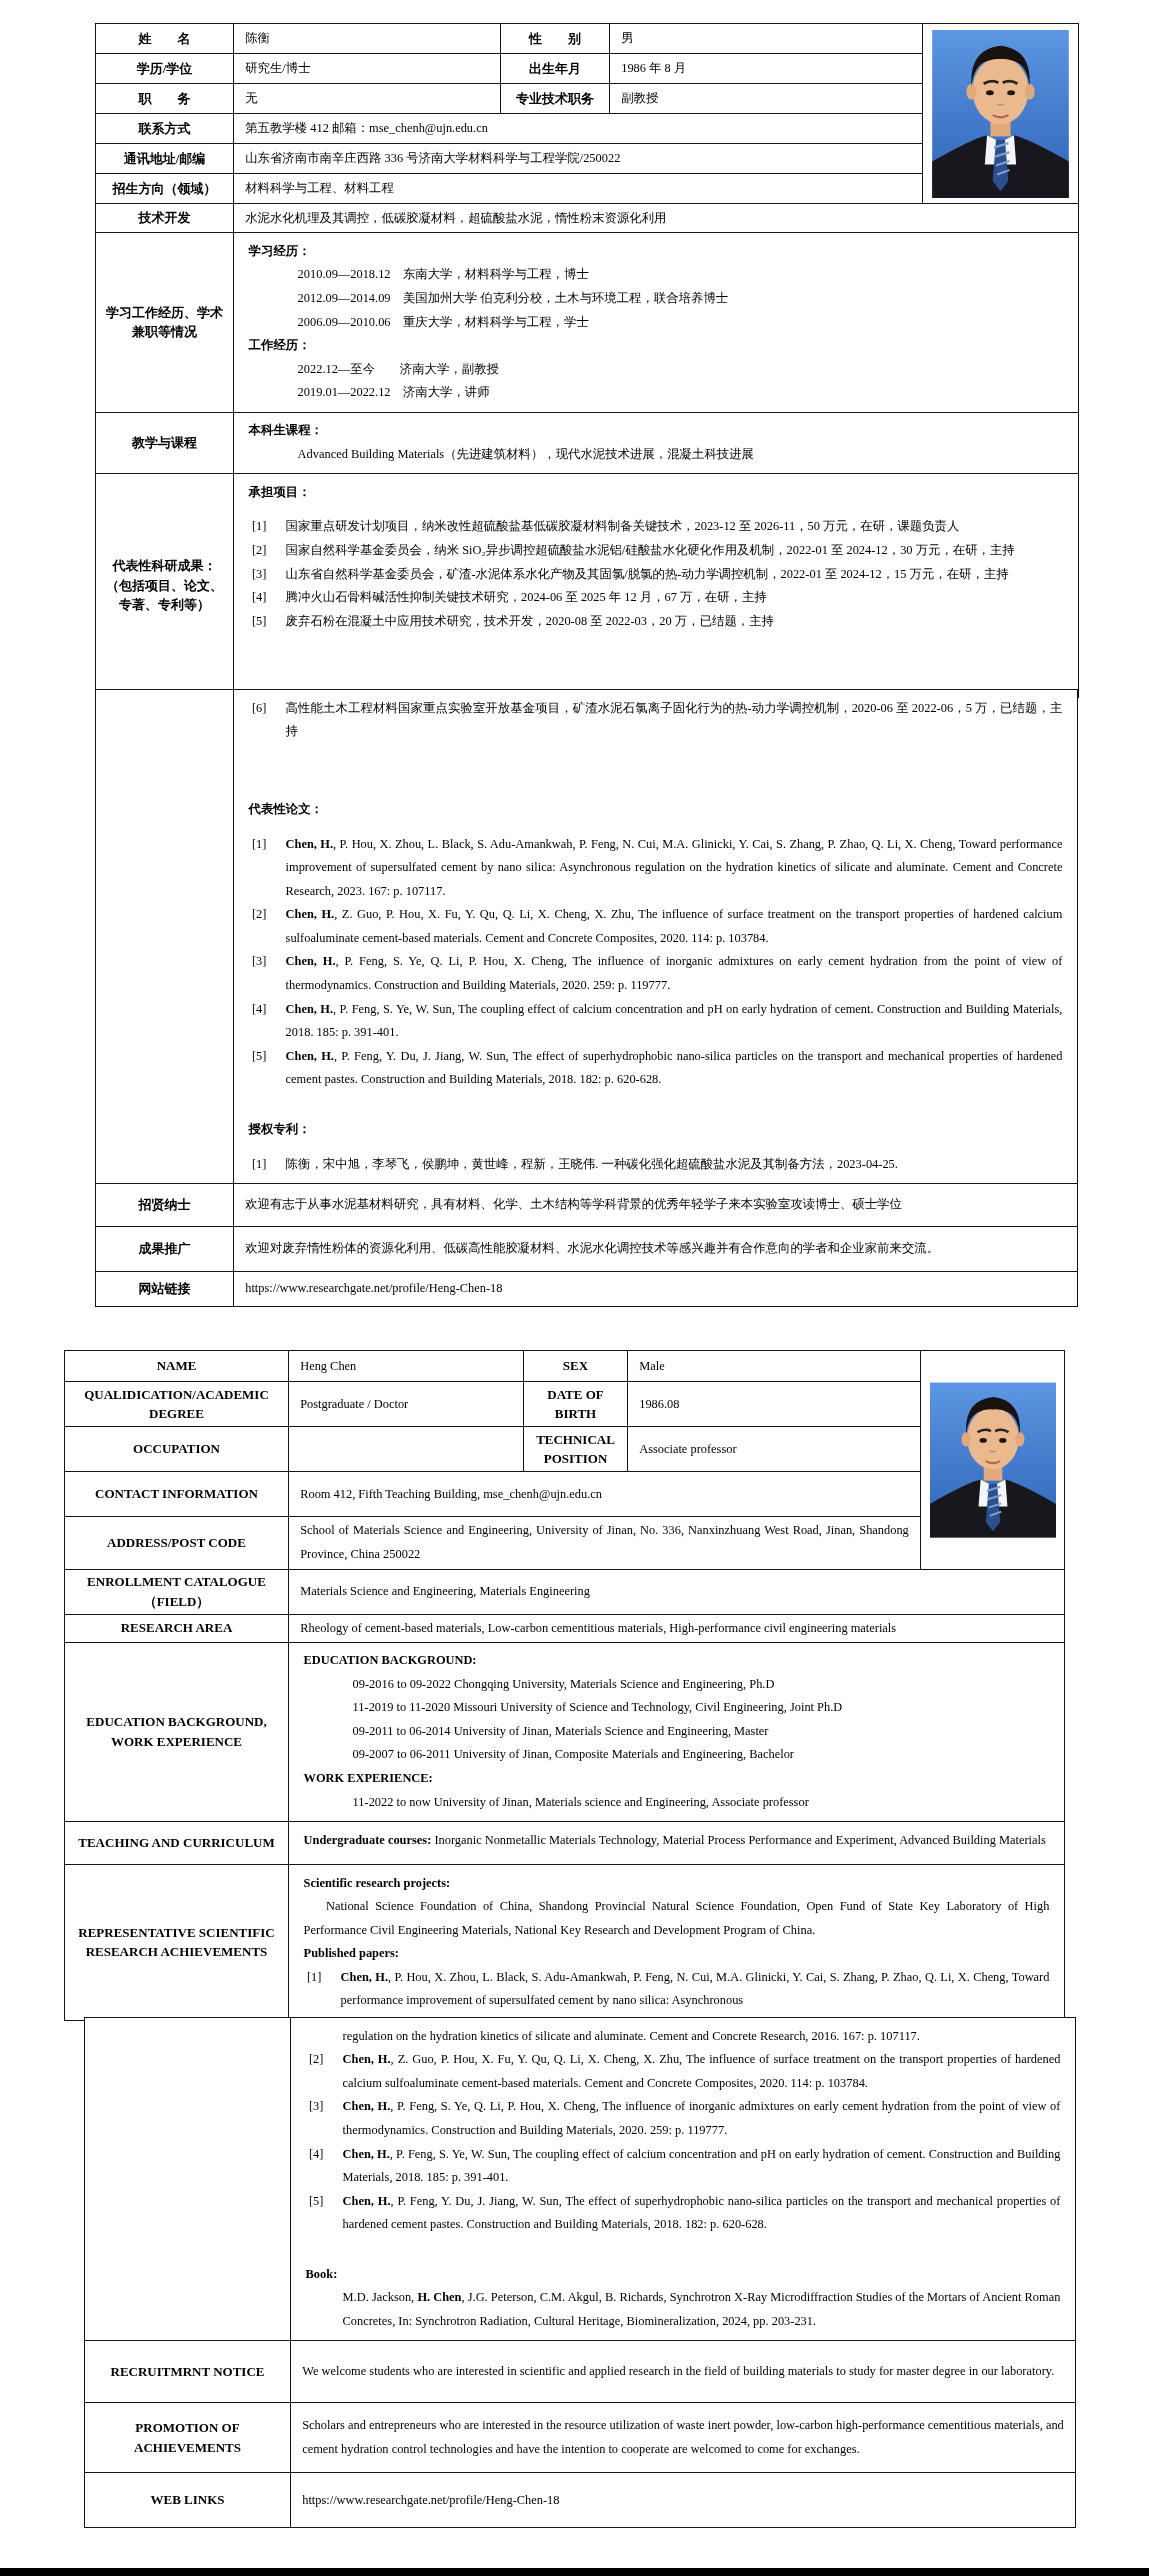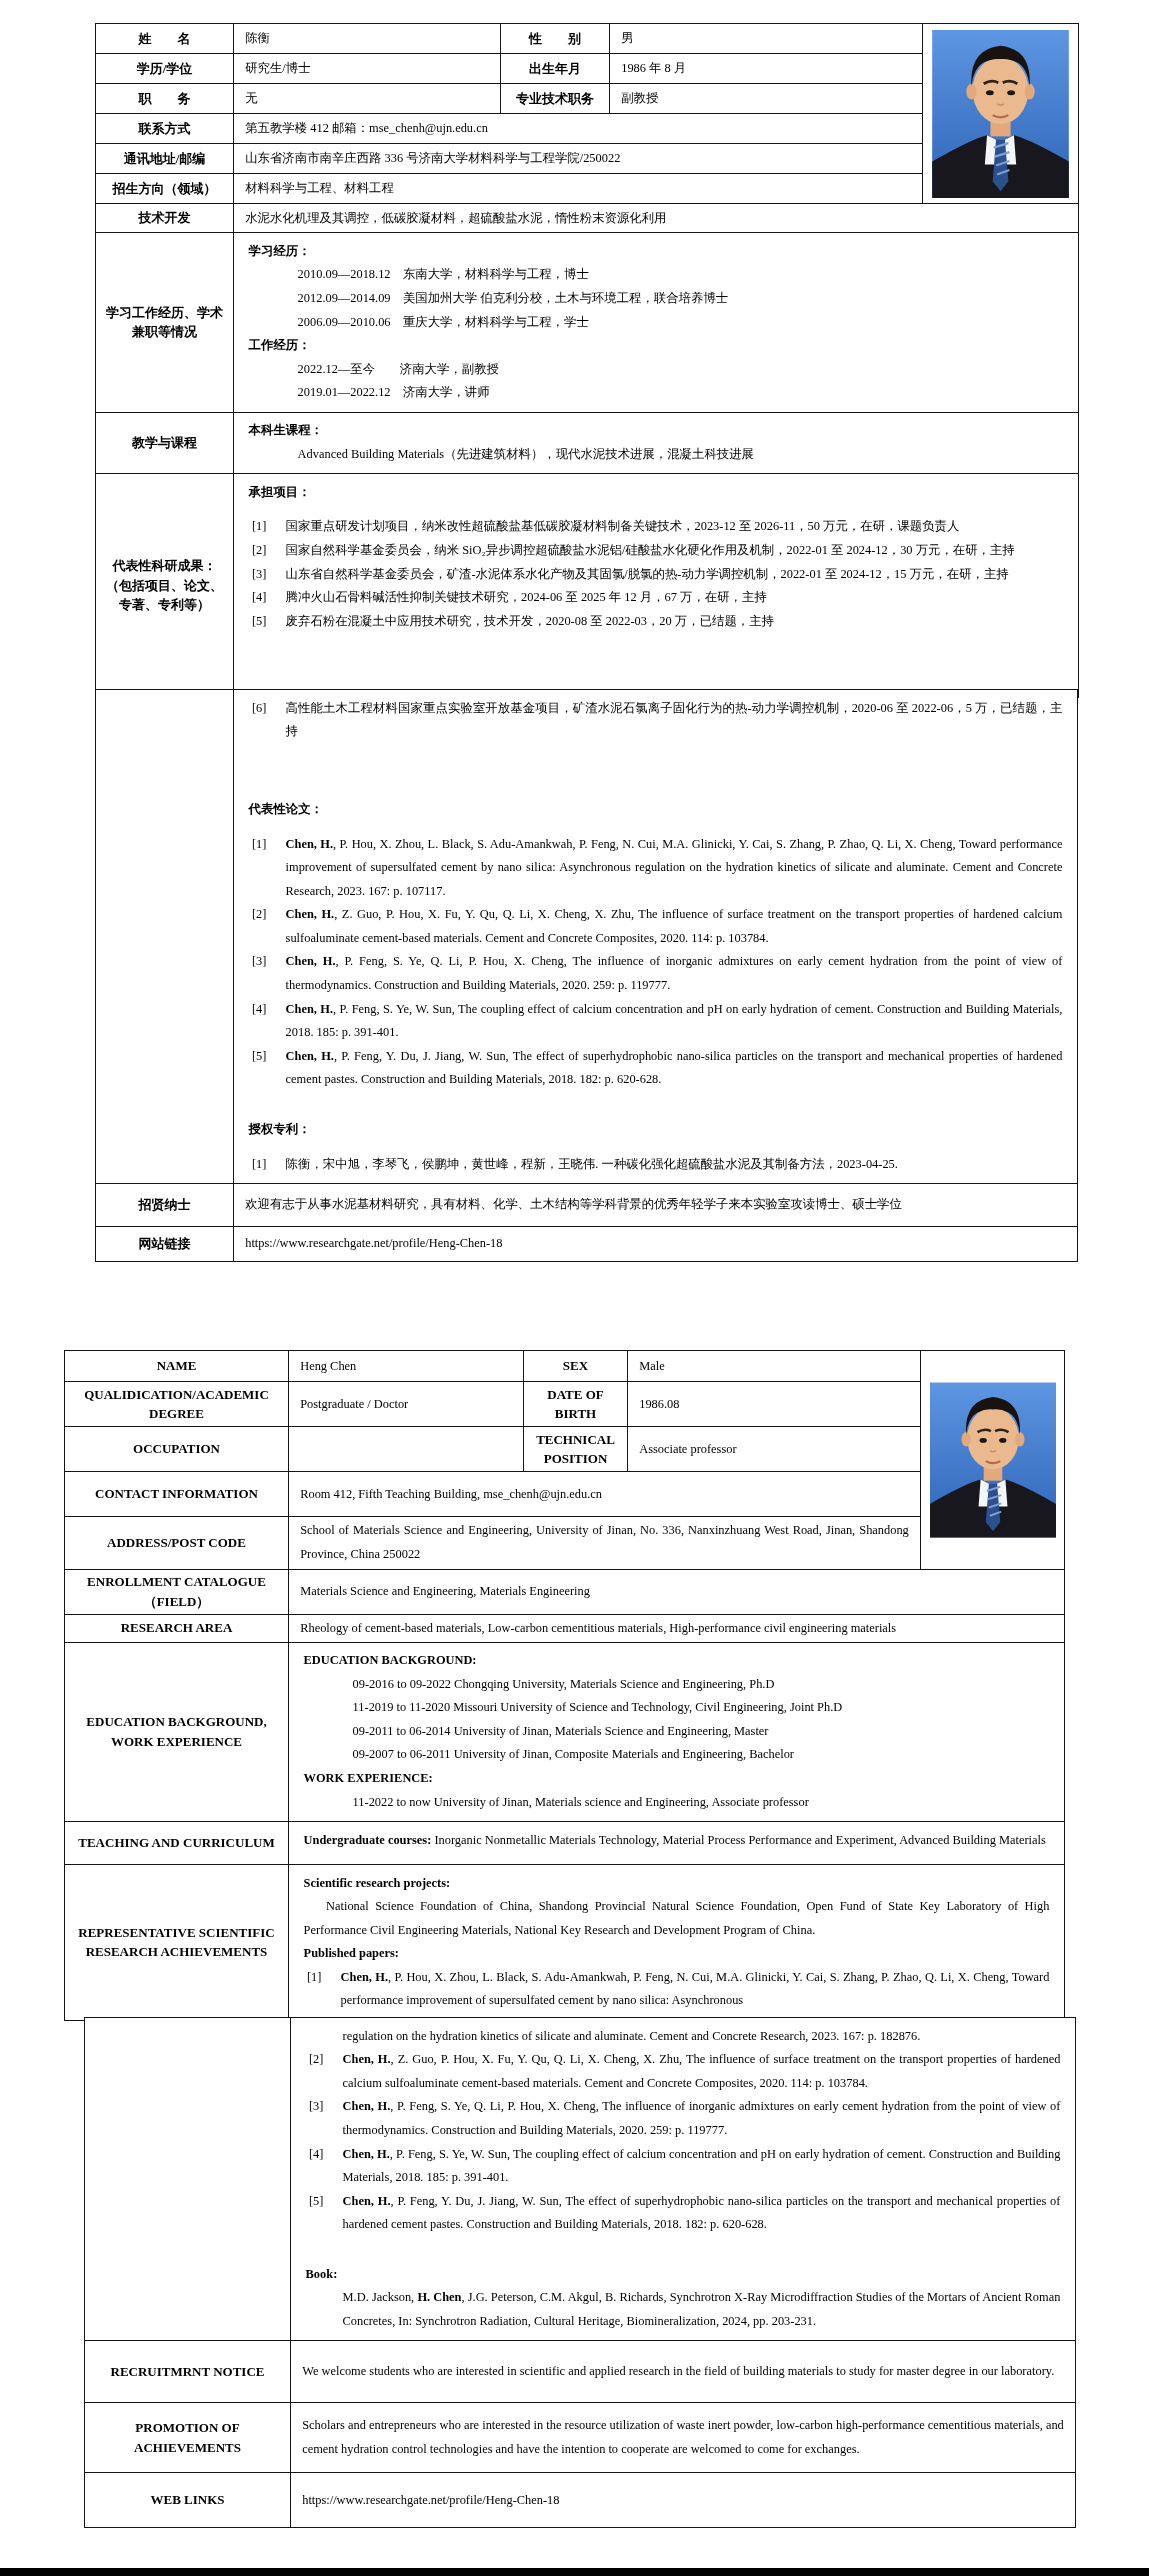--- a/index.html
+++ b/index.html
@@ -148,20 +148,24 @@
         <div class="item"><span class="mk">[4]</span><b>Chen, H.</b><span>, P. Feng, S. Ye, W. Sun, The coupling effect of calcium concentration and pH on early hydration of cement. Construction and Building Materials, 2018. 185: p. 391-401.</span></div>
         <div class="item"><span class="mk">[5]</span><b>Chen, H.</b><span>, P. Feng, Y. Du, J. Jiang, W. Sun, The effect of superhydrophobic nano-silica particles on the transport and mechanical properties of hardened cement pastes. Construction and Building Materials, 2018. 182: p. 620-628.</span></div>
         <div class="h gap-md">授权专利：</div>
         <div class="item gap-sm"><span class="mk">[1]</span><span>陈衡，宋中旭，李琴飞，侯鹏坤，黄世峰，程新，王晓伟. 一种碳化强化超硫酸盐水泥及其制备方法，2023-04-25.</span></div>
       </td>
     </tr>
     <tr style="height:43px">
       <td class="lbl"><span>招贤纳士</span></td>
       <td class="val"><span>欢迎有志于从事水泥基材料研究，具有材料、化学、土木结构等学科背景的优秀年轻学子来本实验室攻读博士、硕士学位</span></td>
     </tr>
+    <tr style="height:45px">
+      <td class="lbl"><span>成果推广</span></td>
+      <td class="val"><span>欢迎对废弃惰性粉体的资源化利用、低碳高性能胶凝材料、水泥水化调控技术等感兴趣并有合作意向的学者和企业家前来交流。</span></td>
+    </tr>
     <tr style="height:35px">
       <td class="lbl"><span>网站链接</span></td>
       <td class="val"><span>https://www.researchgate.net/profile/Heng-Chen-18</span></td>
     </tr>
   </tbody>
     </table>
 
   <table class="t" style="left:64px;top:1350px;width:1000px;">
     <colgroup>
         <col style="width:224px">
@@ -262,21 +266,21 @@
 
   <table class="t" style="left:84px;top:2017px;width:991px;">
     <colgroup>
         <col style="width:206px">
         <col style="width:785px">
       </colgroup>
     <tbody>
         <tr style="height:308px">
       <td class="lbl empty-cell"></td>
       <td class="content">
-        <div class="cont">regulation on the hydration kinetics of silicate and aluminate. Cement and Concrete Research, 2023. 167: p. 182876.</div>
+        <div class="cont">regulation on the hydration kinetics of silicate and aluminate. Cement and Concrete Research, 2016. 167: p. 107117.</div>
         <div class="item"><span class="mk">[2]</span><b>Chen, H.</b><span>, Z. Guo, P. Hou, X. Fu, Y. Qu, Q. Li, X. Cheng, X. Zhu, The influence of surface treatment on the transport properties of hardened calcium sulfoaluminate cement-based materials. Cement and Concrete Composites, 2020. 114: p. 103784.</span></div>
         <div class="item"><span class="mk">[3]</span><b>Chen, H.</b><span>, P. Feng, S. Ye, Q. Li, P. Hou, X. Cheng, The influence of inorganic admixtures on early cement hydration from the point of view of thermodynamics. Construction and Building Materials, 2020. 259: p. 119777.</span></div>
         <div class="item"><span class="mk">[4]</span><b>Chen, H.</b><span>, P. Feng, S. Ye, W. Sun, The coupling effect of calcium concentration and pH on early hydration of cement. Construction and Building Materials, 2018. 185: p. 391-401.</span></div>
         <div class="item"><span class="mk">[5]</span><b>Chen, H.</b><span>, P. Feng, Y. Du, J. Jiang, W. Sun, The effect of superhydrophobic nano-silica particles on the transport and mechanical properties of hardened cement pastes. Construction and Building Materials, 2018. 182: p. 620-628.</span></div>
         <div class="h gap-md">Book:</div>
         <div class="cont"><span>M.D. Jackson, </span><b>H. Chen</b><span>, J.G. Peterson, C.M. Akgul, B. Richards, Synchrotron X-Ray Microdiffraction Studies of the Mortars of Ancient Roman Concretes, In: Synchrotron Radiation, Cultural Heritage, Biomineralization, 2024, pp. 203-231.</span></div>
       </td>
     </tr>
     <tr style="height:62px">
       <td class="lbl"><span>RECRUITMRNT NOTICE</span></td>

